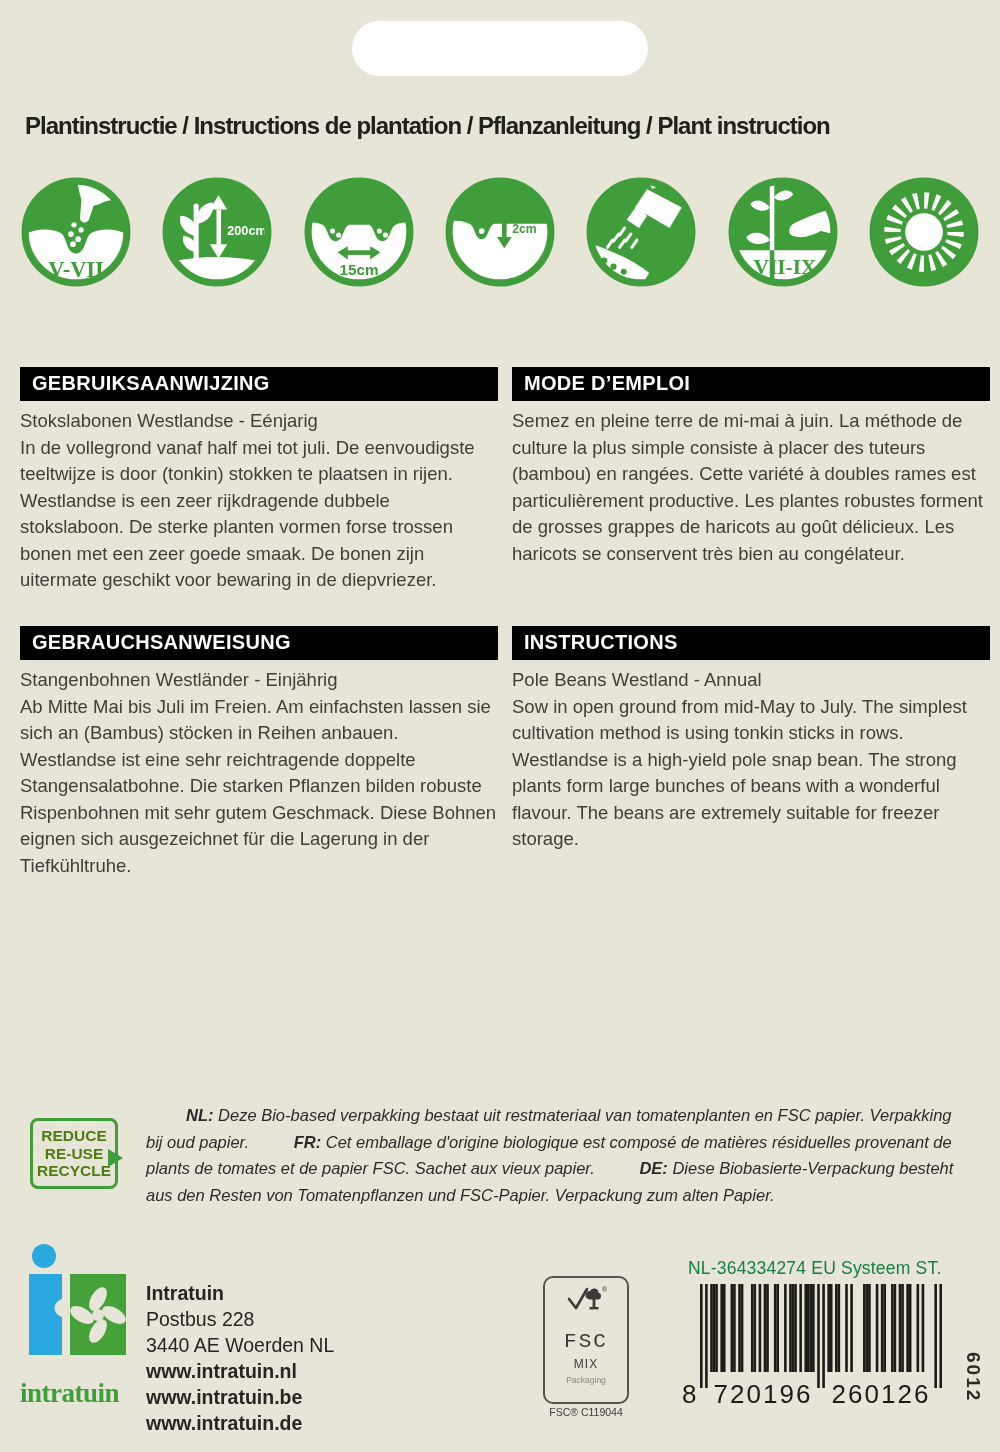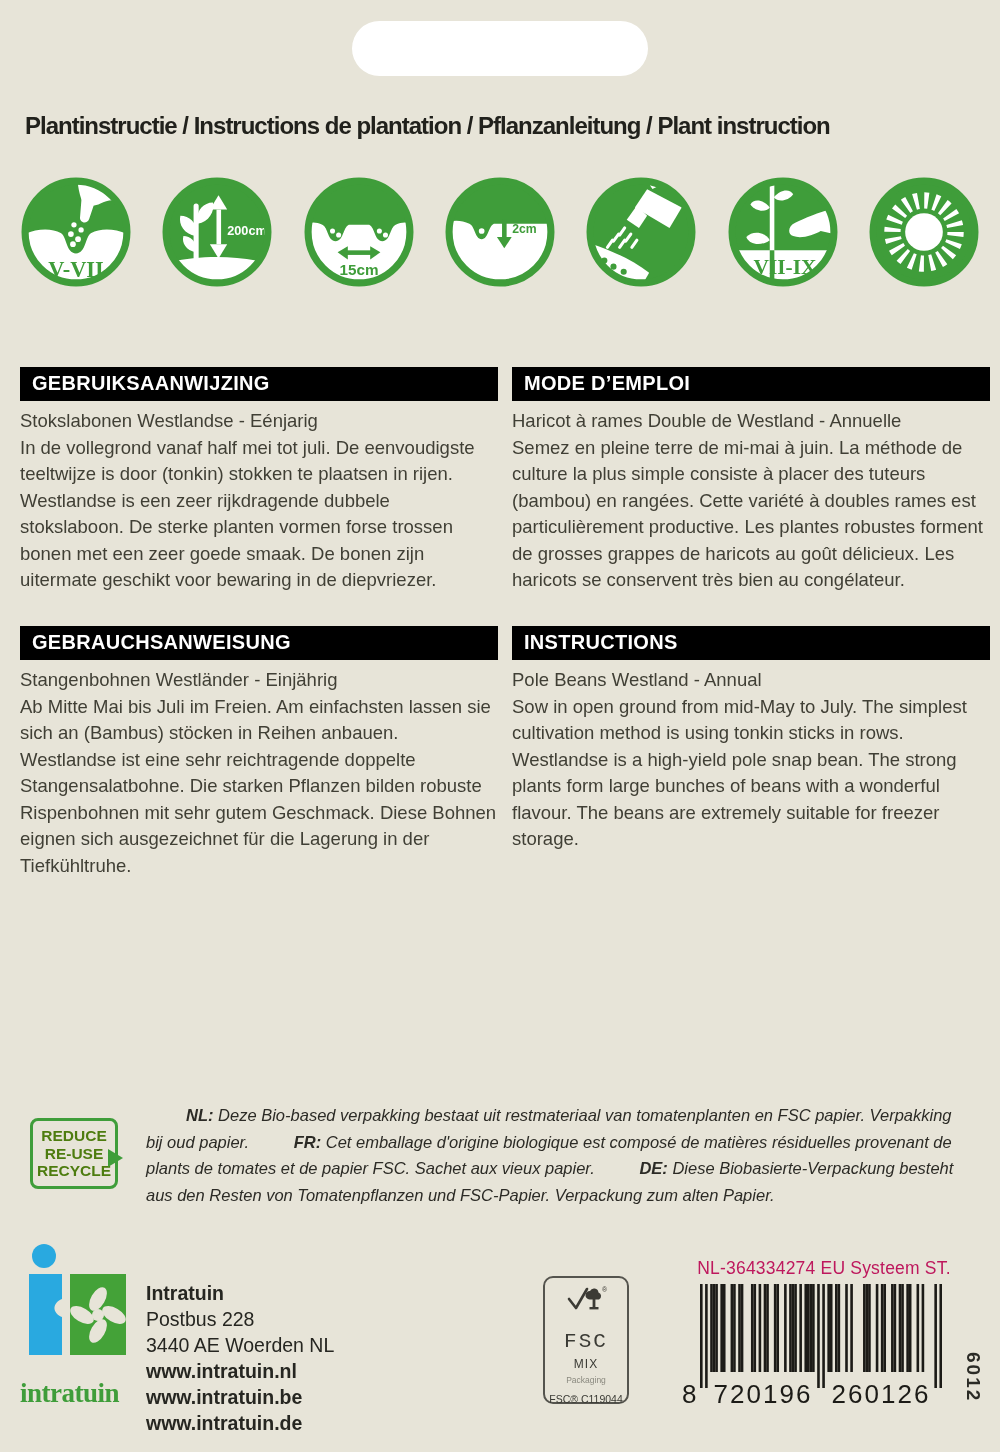--- a/index.html
+++ b/index.html
@@ -28,24 +28,24 @@
   .logo-text{position:absolute;left:20px;top:1378px;font-family:"Liberation Serif",serif;font-weight:700;
              color:#3f9d3a;font-size:27px;letter-spacing:-0.5px;}
   .address{position:absolute;left:146px;top:1280px;font-size:19.5px;line-height:26px;color:#262621;}
   .address .bold{font-weight:700;}
 
   .fsc{position:absolute;left:543px;top:1276px;width:86px;height:128px;border:2px solid#55544e;border-radius:10px;
        text-align:center;color:#3a3a34;box-sizing:border-box;padding-top:7px;background:transparent;}
   .fsc-brand{font-family:Liberation Mono, monospace;font-size:21px;letter-spacing:2px;margin-top:11px;}
   .fsc-grade{font-size:12px;margin-top:4px;letter-spacing:1px;}
   .fsc-cat{font-size:8.5px;color:#8a897f;margin-top:4px;}
-  .fsc-lic{font-size:10.5px;margin-top:8px;}
+  .fsc-lic{font-size:10.5px;margin-top:21px;}
 
   .barcode{position:absolute;left:688px;top:1258px;width:272px;}
-  .barcode-top{font-size:17.5px;color:#be185d;text-align:center;letter-spacing:.2px;white-space:nowrap;}
+  .barcode-top{font-size:17.5px;color:#15803d;letter-spacing:.2px;white-space:nowrap;}
   .barcode-wrap{position:relative;height:132px;margin-top:5px;}
   .barcode-wrap svg{position:absolute;left:12px;top:0;}
   .bdigit{position:absolute;top:96px;font-size:26px;color:#1c1b17;background:#e7e4d8;line-height:28px;}
   .bd-lead{left:-6px;}
   .bd-g1{left:25px;width:100px;text-align:center;letter-spacing:2px;}
   .bd-g2{left:143px;width:100px;text-align:center;letter-spacing:2px;}
   .barcode-side{position:absolute;left:984px;top:1352px;transform:rotate(90deg);transform-origin:left top;
                 font-size:19px;font-weight:700;letter-spacing:2px;color:#2b2b26;white-space:nowrap;}
 </style>
 </head>
@@ -206,21 +206,20 @@
     <div class="block-header">GEBRUIKSAANWIJZING</div>
     <div class="block-body">
       <div>Stokslabonen Westlandse - Eénjarig</div>
       <div>In de vollegrond vanaf half mei tot juli. De eenvoudigste teeltwijze is door (tonkin) stokken te plaatsen in rijen. Westlandse is een zeer rijkdragende dubbele stokslaboon. De sterke planten vormen forse trossen bonen met een zeer goede smaak. De bonen zijn uitermate geschikt voor bewaring in de diepvriezer.</div>
     </div>
   </div>
 
   <div class="block b1">
     <div class="block-header">MODE D’EMPLOI</div>
     <div class="block-body">
-      <div>Haricot à rames Double de Westland - Annuelle</div>
       <div>Semez en pleine terre de mi-mai à juin. La méthode de culture la plus simple consiste à placer des tuteurs (bambou) en rangées. Cette variété à doubles rames est particulièrement productive. Les plantes robustes forment de grosses grappes de haricots au goût délicieux. Les haricots se conservent très bien au congélateur.</div>
     </div>
   </div>
 
   <div class="block b2">
     <div class="block-header">GEBRAUCHSANWEISUNG</div>
     <div class="block-body">
       <div>Stangenbohnen Westländer - Einjährig</div>
       <div>Ab Mitte Mai bis Juli im Freien. Am einfachsten lassen sie sich an (Bambus) stöcken in Reihen anbauen. Westlandse ist eine sehr reichtragende doppelte Stangensalatbohne. Die starken Pflanzen bilden robuste Rispenbohnen mit sehr gutem Geschmack. Diese Bohnen eignen sich ausgezeichnet für die Lagerung in der Tiefkühltruhe.</div>
     </div>

